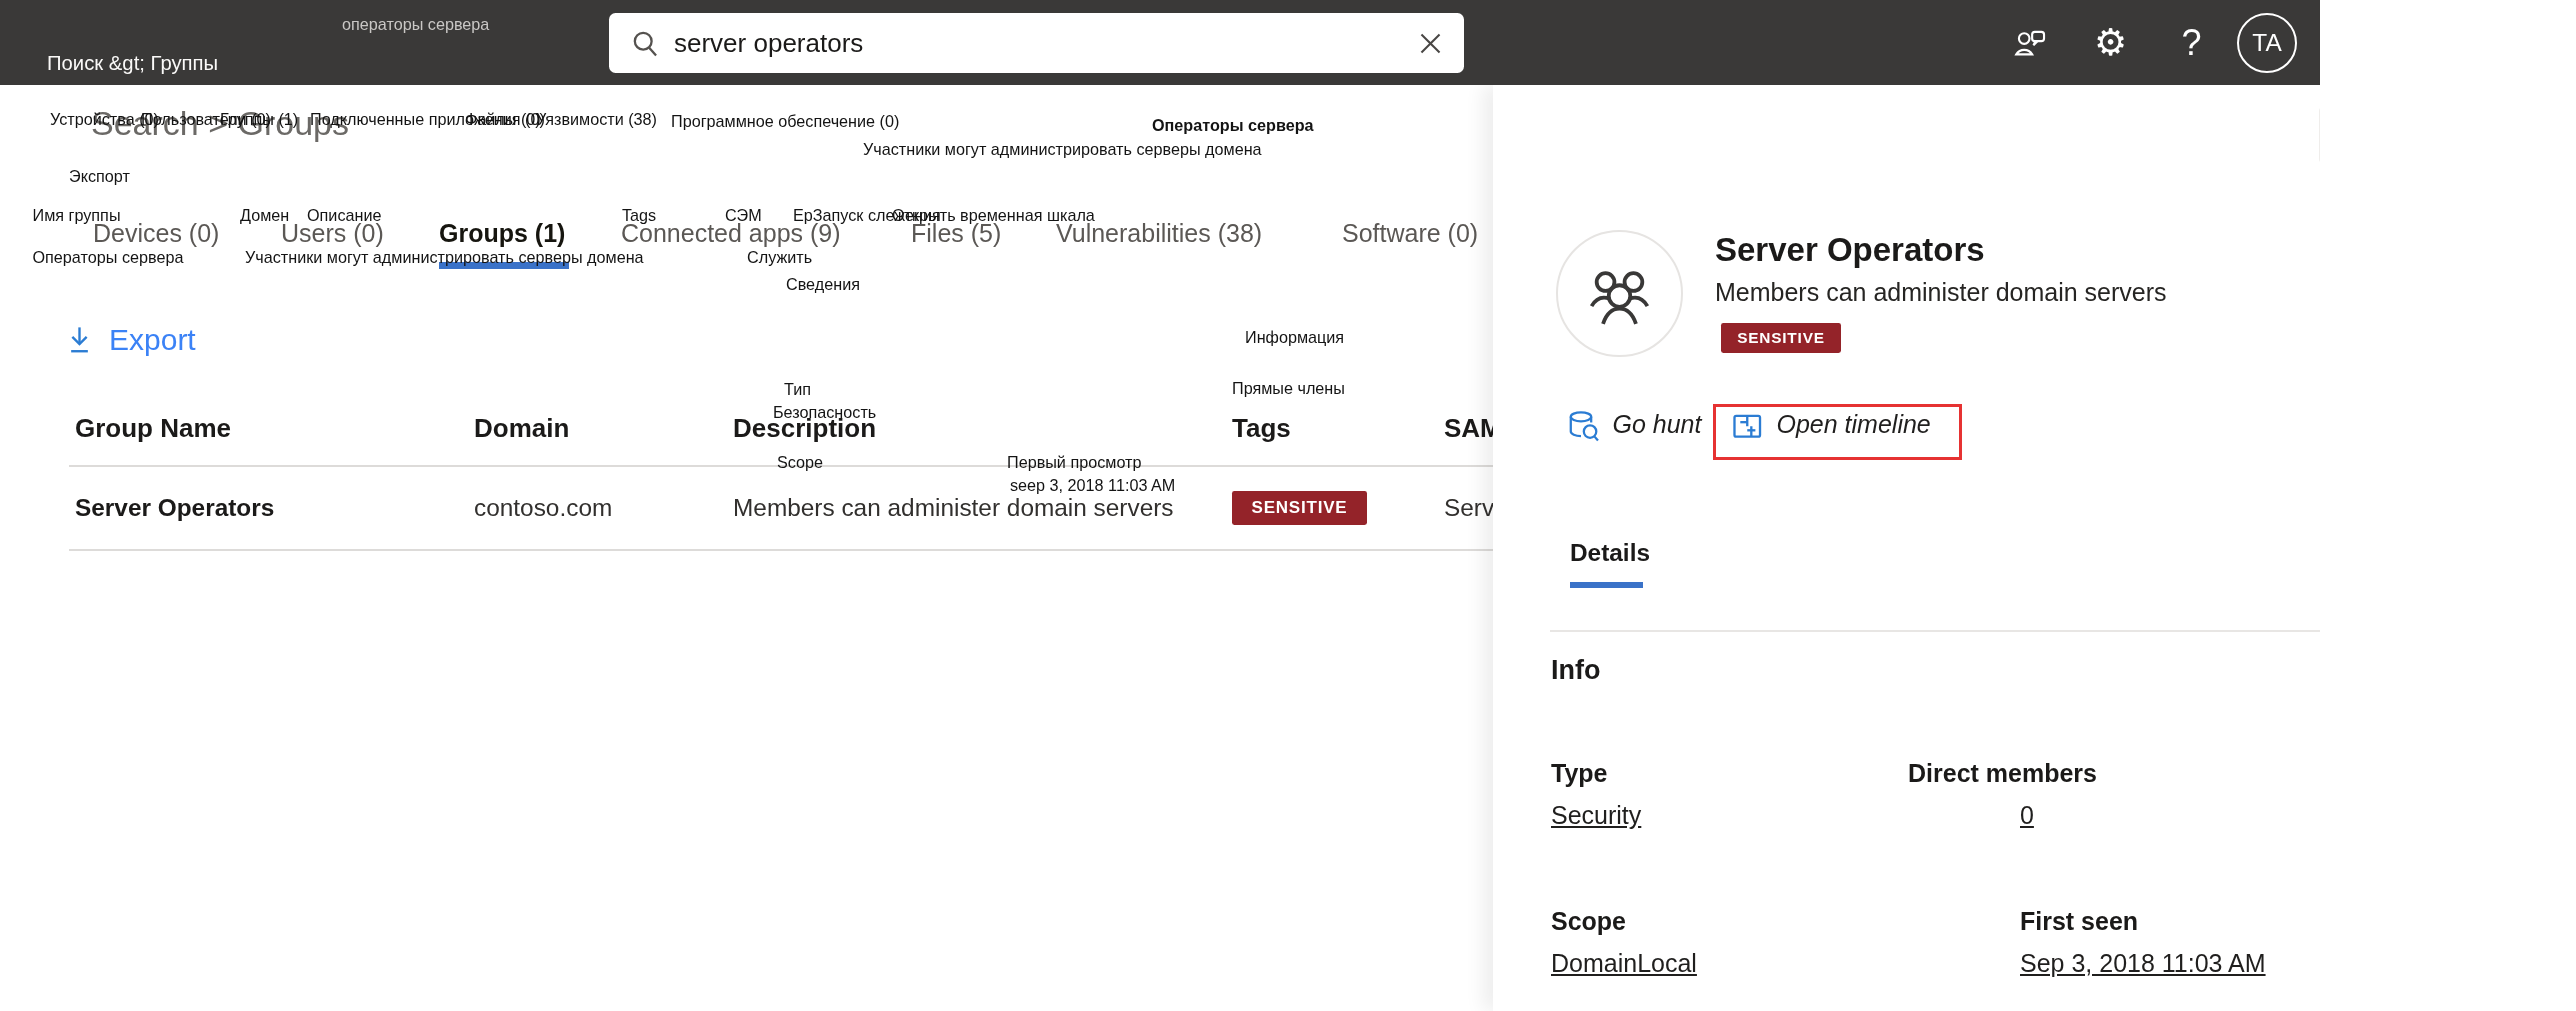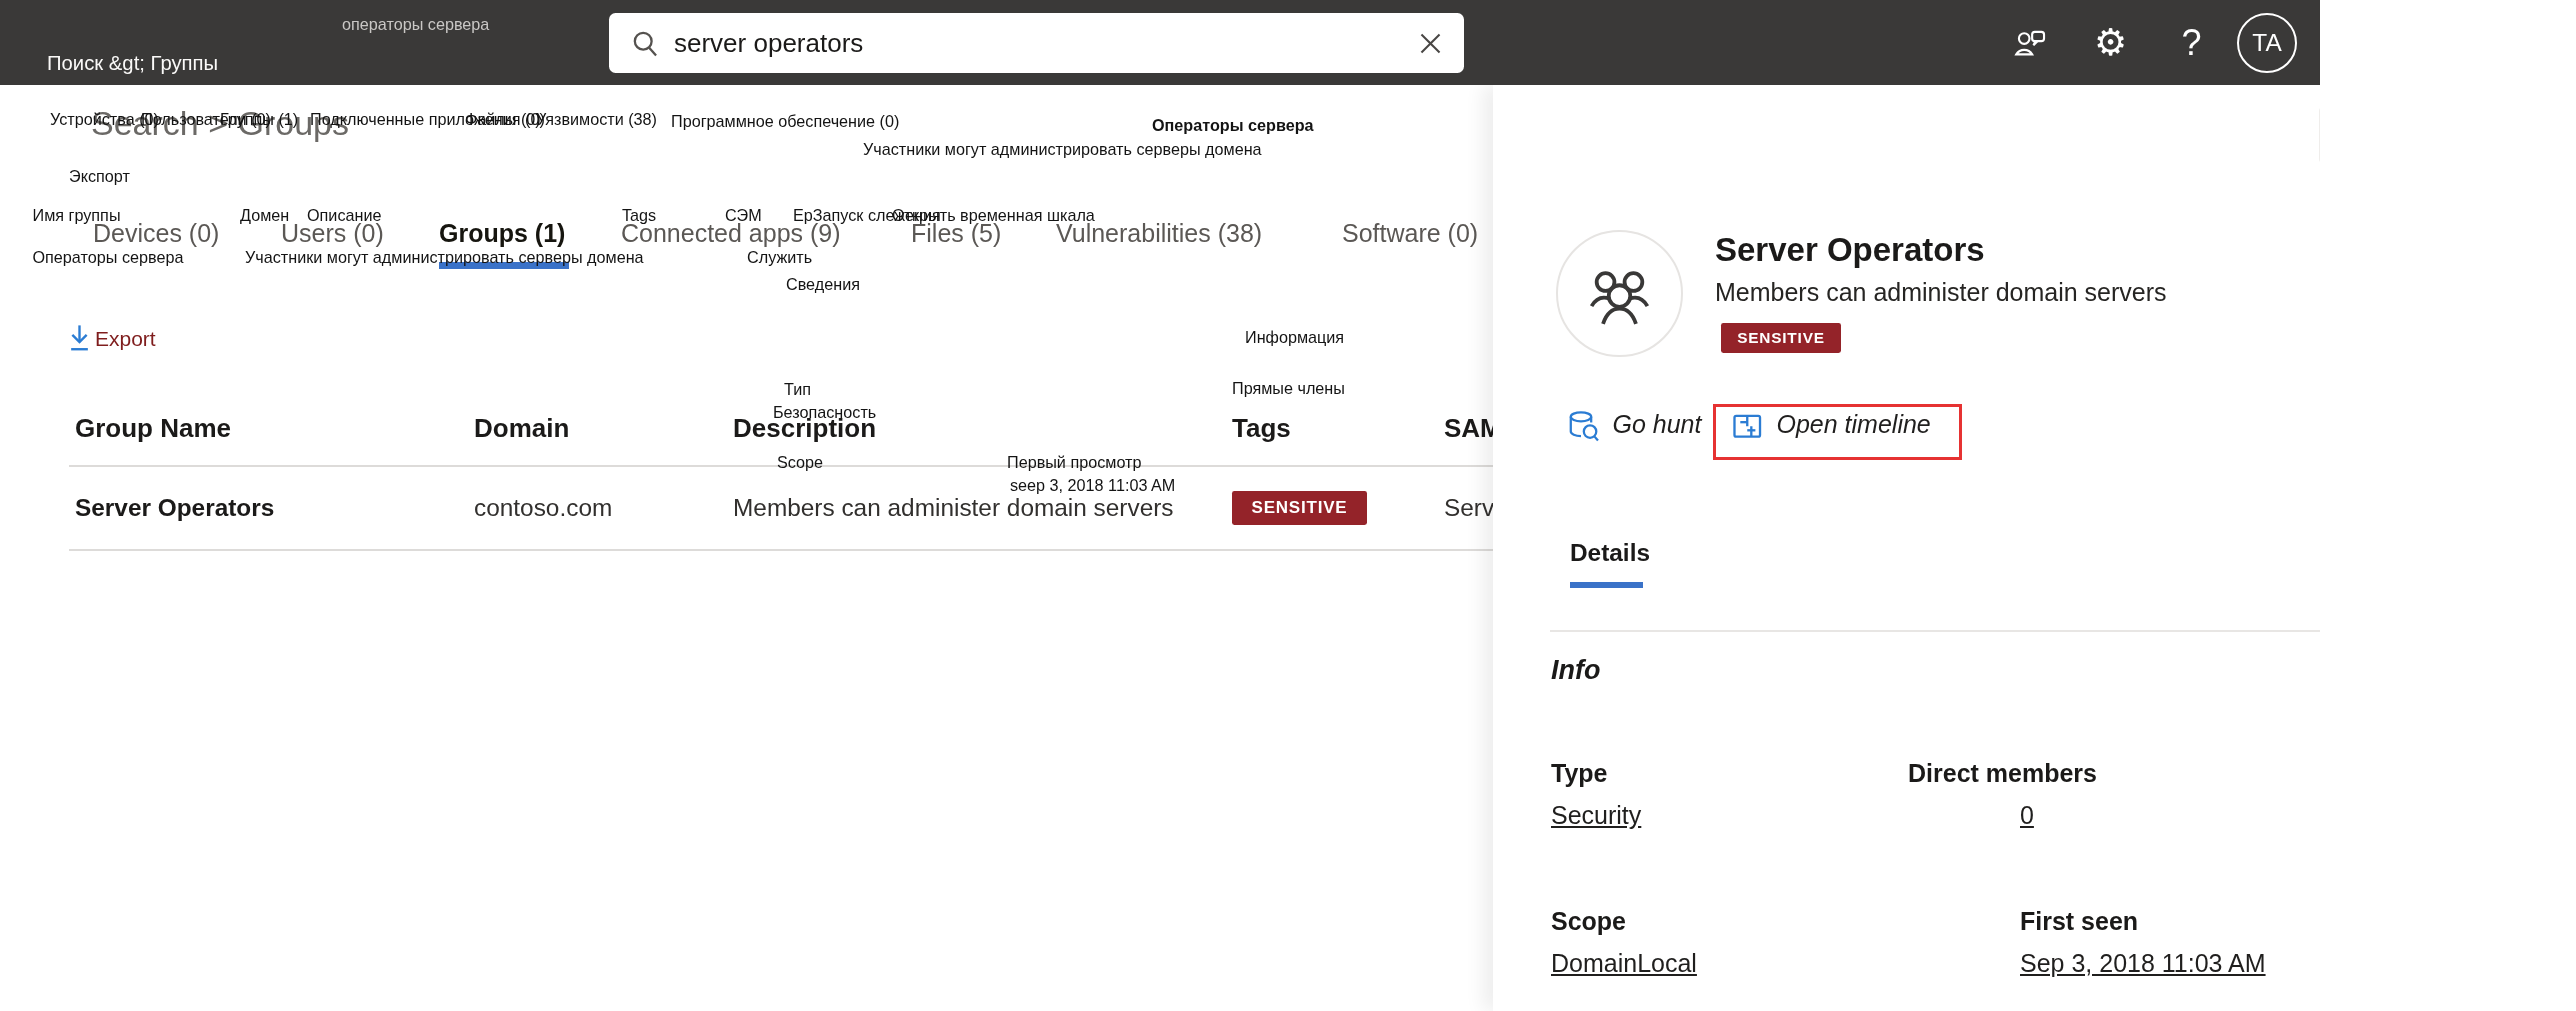--- a/index.html
+++ b/index.html
@@ -22,21 +22,21 @@
   .tb-help{font-size:36px;font-weight:400;}
   .tb-avatar{width:60px;height:60px;border:2.4px solid #fff;border-radius:50%;display:flex;align-items:center;
              justify-content:center;font-size:24.4px;color:#fff;margin:0 23px 0 4.9px;box-sizing:border-box;}
   
   .bigcrumb{left:91px;top:104px;font-size:34px;color:#6b6966;z-index:1;}
   .tiny{font-size:16.2px;color:#141414;z-index:3;}
   .tab{top:219px;font-size:25px;color:#5b5855;z-index:2;cursor:pointer;}
   .tab.sel{color:#16150f;font-weight:700;}
   .tab-underline{left:439px;top:262px;width:130px;height:6.5px;background:var(--accent,#3a72c8);z-index:2;}
   .export{left:65px;top:323px;display:flex;align-items:center;cursor:pointer;z-index:2;}
-  .export-label{font-size:21px;color:#7f1d1d;margin-left:1px;}
+  .export-label{font-size:30px;color:#3b82f6;margin-left:15px;}
   .th{top:413px;font-size:26px;font-weight:700;color:#1b1a19;z-index:2;}
   .sep{height:1.6px;background:#dddbd9;z-index:1;}
   .td{top:494px;font-size:24.4px;color:#32302e;z-index:2;}
   .badge{background:var(--badge,#942329);color:#fff;font-weight:700;letter-spacing:0.8px;border-radius:2.4px;
          display:inline-flex;align-items:center;justify-content:center;}
   .badge.table{left:1232px;top:491px;height:34px;padding:0 19.5px;font-size:17px;z-index:2;}
   .samclip{left:1444px;width:50px;overflow:hidden;}
   
   .pane{left:1493px;top:85px;width:1083px;height:926px;background:#fff;z-index:4;
         box-shadow:-9.7px 0 18px rgba(0,0,0,0.07);}
@@ -48,21 +48,21 @@
   .pane-title{left:1715px;top:231px;font-size:33px;font-weight:700;color:#1b1a19;z-index:5;}
   .pane-sub{left:1715px;top:278px;font-size:25px;color:#262523;z-index:5;}
   .badge.pane-b{left:1721px;top:323px;height:30px;padding:0 16.2px;font-size:15.4px;z-index:5;}
   .action{display:flex;align-items:flex-start;cursor:pointer;z-index:5;font-style:italic;}
   .action-label{font-size:25px;color:#201f1e;margin-left:13px;}
   .hl-box{left:1713px;top:404px;width:249px;height:56px;border:3.2px solid var(--highlight,#e63232);
           box-sizing:border-box;z-index:6;}
   .details-tab{left:1570px;top:539px;font-size:24.4px;font-weight:700;color:#1b1a19;z-index:5;cursor:pointer;}
   .details-underline{left:1570px;top:582px;width:73px;height:5.7px;background:var(--accent,#3a72c8);z-index:5;}
   .pane-divider{left:1550px;top:630px;width:932px;height:1.6px;background:#e8e6e4;z-index:5;}
-  .section-h{left:1551px;top:655px;font-size:27px;font-weight:700;color:#1b1a19;z-index:5;font-style:italic;}
+  .section-h{left:1551px;top:655px;font-size:27px;font-weight:700;color:#1b1a19;z-index:5;}
   .chevron{left:2450px;top:655px;z-index:5;cursor:pointer;color:#2b2a29;}
   .f-label{font-size:25px;font-weight:700;color:#1b1a19;z-index:5;}
   .f-value{font-size:25px;color:#201f1e;z-index:5;text-decoration:underline;}
   
   .sb-track{left:2538px;top:85px;width:38px;height:926px;background:#fbfaf9;z-index:7;}
   .sb-tri{left:2545px;top:93px;z-index:8;cursor:pointer;}
   .sb-thumb{left:2544px;top:112px;width:27px;height:899px;background:#8a8886;border-radius:14px 14px 0 0;z-index:8;cursor:grab;}
 </style>
 </head>
 <body>

